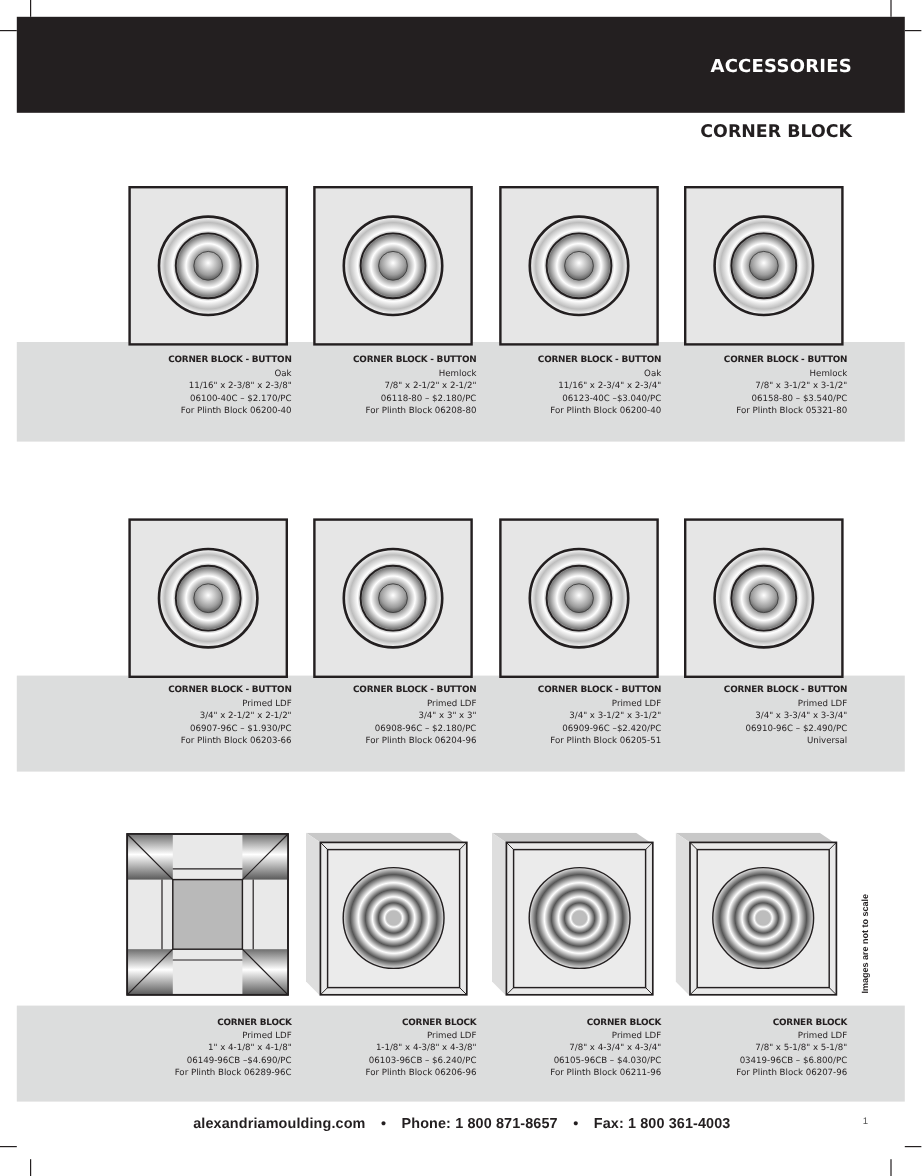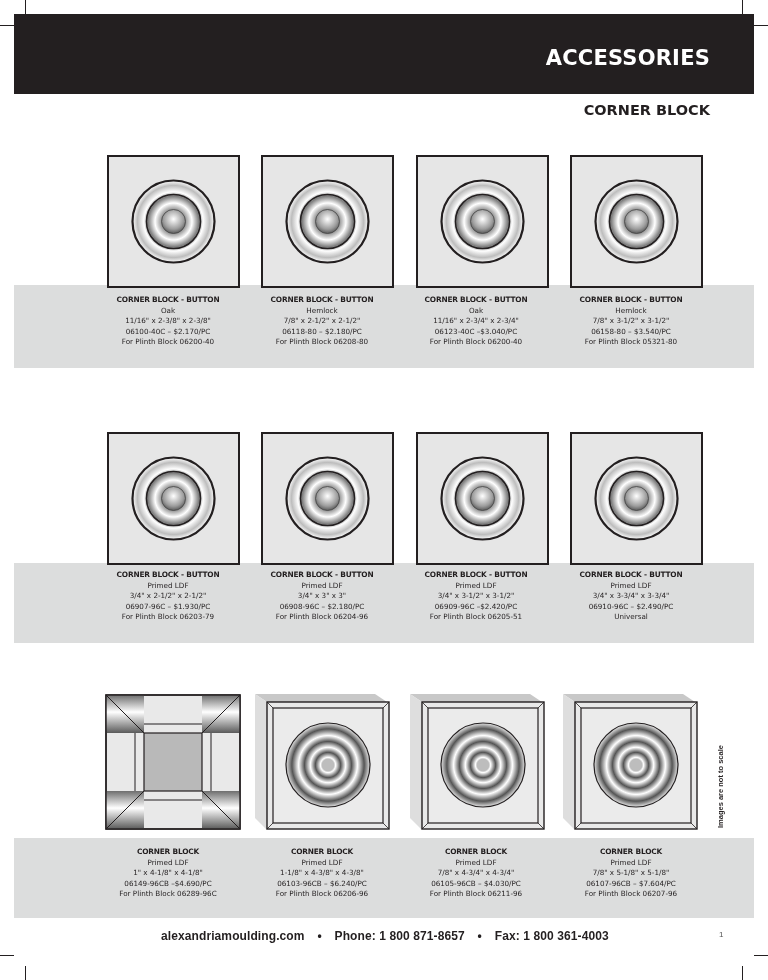--- a/index.html
+++ b/index.html
@@ -7,38 +7,38 @@
     width: 768px; height: 980px; position: relative; overflow: hidden;
     background: #ffffff; font-family: "Liberation Sans", sans-serif; color: #231f20;
   }
   .crop { position: absolute; background: #231f20; }
   .header-bar {
     position: absolute; left: 14px; top: 14px; width: 740px; height: 80px;
     background: #231f20;
   }
   .header-title {
     position: absolute; right: 58px; top: 46px; color: #ffffff;
-    font-family: "DejaVu Sans", sans-serif; font-weight: bold; font-size: 21px;
+    font-family: "DejaVu Sans", sans-serif; font-weight: bold; font-size: 15px;
     letter-spacing: 0.2px;
   }
   .subtitle {
     position: absolute; right: 58px; top: 102px;
     font-family: "DejaVu Sans", sans-serif; font-weight: bold; font-size: 14.5px; color: #231f20;
   }
   .band {
     position: absolute; left: 14px; width: 740px; background: #dcdddd;
   }
   .img-box {
     position: absolute; box-sizing: border-box;
   }
   .button-box {
     width: 133px; height: 133px; background: #e6e6e6; border: 2px solid #231f20;
   }
   .caption {
-    position: absolute; width: 150px; text-align: center;
+    position: absolute; width: 150px; text-align: right;
     font-family: "DejaVu Sans", sans-serif; font-size: 7.2px; line-height: 10.5px; color: #231f20;
   }
   .caption .t { font-weight: bold; font-size: 7.4px; letter-spacing: -0.2px; }
   .caption .m { font-weight: normal; }
   .side-note {
     position: absolute; left: 716px; top: 828px; transform-origin: left top;
     transform: rotate(-90deg); font-family: "Liberation Sans", sans-serif; font-size: 7.5px;
     font-weight: bold; white-space: nowrap; color: #231f20;
   }
   .footer {
@@ -197,21 +197,21 @@
       <circle cx="64.5" cy="64.5" r="27" fill="none" stroke="#231f20" stroke-width="1.6"></circle>
       <circle cx="64.5" cy="64.5" r="12" fill="url(#centerGrad)" stroke="#444" stroke-width="0.8"></circle>
     </svg>
 </div>
 
 <div class="caption" style="left:93px;top:570px;">
   <div class="t">CORNER BLOCK - BUTTON</div>
   <div class="m">Primed LDF</div>
   <div>3/4" x 2-1/2" x  2-1/2"</div>
   <div>06907-96C – $1.930/PC</div>
-  <div>For Plinth Block 06203-79</div>
+  <div>For Plinth Block 06203-66</div>
 </div>
 <div class="caption" style="left:247px;top:570px;">
   <div class="t">CORNER BLOCK - BUTTON</div>
   <div class="m">Primed LDF</div>
   <div>3/4" x 3" x  3"</div>
   <div>06908-96C – $2.180/PC</div>
   <div>For Plinth Block 06204-96</div>
 </div>
 <div class="caption" style="left:401px;top:570px;">
   <div class="t">CORNER BLOCK - BUTTON</div>
@@ -308,21 +308,21 @@
   <div class="t">CORNER BLOCK</div>
   <div class="m">Primed LDF</div>
   <div>7/8" x 4-3/4" x  4-3/4"</div>
   <div>06105-96CB – $4.030/PC</div>
   <div>For Plinth Block 06211-96</div>
 </div>
 <div class="caption" style="left:556px;top:847px;">
   <div class="t">CORNER BLOCK</div>
   <div class="m">Primed LDF</div>
   <div>7/8" x 5-1/8" x  5-1/8"</div>
-  <div>06107-96CB – $7.604/PC</div>
+  <div>03419-96CB – $6.800/PC</div>
   <div>For Plinth Block 06207-96</div>
 </div>
 
 <div class="side-note">Images are not to scale</div>
 
 <div class="footer">
   <span>alexandriamoulding.com</span><span class="dot">•</span><span>Phone: 1 800 871-8657</span><span class="dot">•</span><span>Fax: 1 800 361-4003</span>
 </div>
 <div class="page-num">1</div>
 

